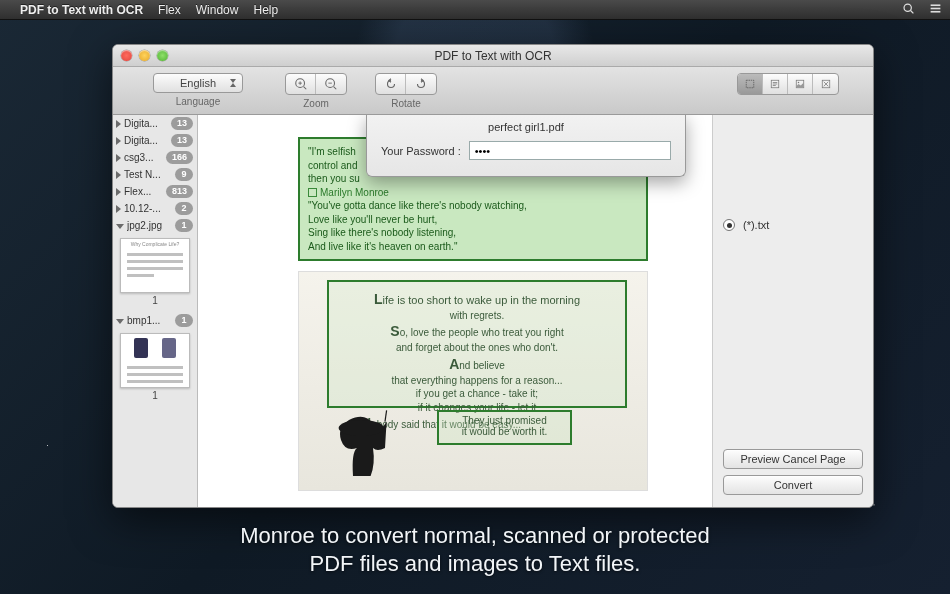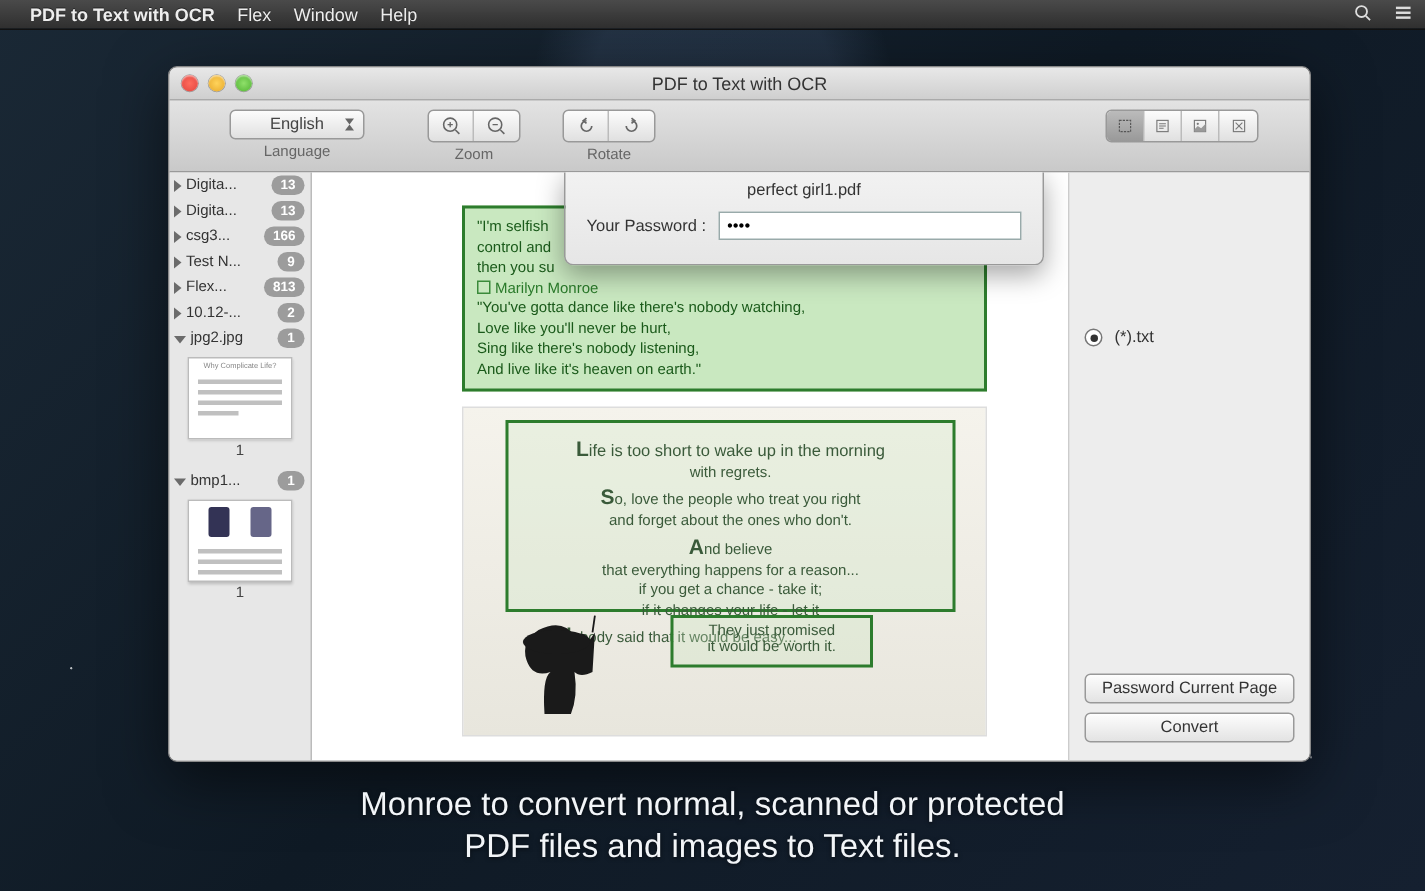--- a/index.html
+++ b/index.html
@@ -70,21 +70,21 @@
     }
     .langsel::after{content:"";position:absolute;right:6px;top:5px;width:0;height:0;
       border-left:3px solid transparent;border-right:3px solid transparent;border-top:4px solid #666;}
     .langsel::before{content:"";position:absolute;right:6px;bottom:5px;width:0;height:0;
       border-left:3px solid transparent;border-right:3px solid transparent;border-bottom:4px solid #666;}
     .toolbar .flex{flex:1;}
     .ocrzone .segbtn .part.active{background:linear-gradient(#bbb,#999);}
     
     .main{display:flex;height:calc(100% - 70px);}
     .sidebar{
-      width:95px;background:#e7e7e7;border-right:1px solid #bbb;
+      width:85px;background:#e7e7e7;border-right:1px solid #bbb;
       overflow:hidden;font-size:10px;
     }
     .row{display:flex;align-items:center;padding:2px 4px 2px 3px;}
     .tri{width:0;height:0;border-top:4px solid transparent;border-bottom:4px solid transparent;border-left:5px solid #6b6b6b;margin-right:3px;}
     .tri.down{border-left:4px solid transparent;border-right:4px solid transparent;border-top:5px solid #6b6b6b;border-bottom:none;margin-top:1px;}
     .row .nm{flex:1;white-space:nowrap;overflow:hidden;text-overflow:ellipsis;color:#333;}
     .badge{background:#9c9c9c;color:#fff;font-size:9px;font-weight:bold;border-radius:8px;padding:0 6px;line-height:13px;min-width:18px;text-align:center;}
     .thumb{width:70px;height:55px;margin:4px auto 2px;border:1px solid #bbb;background:#fff;box-shadow:0 1px 2px rgba(0,0,0,.2);position:relative;overflow:hidden;}
     .thumb .tline{height:3px;background:#c0c0c0;margin:4px 6px;}
     .thumb .tcap{font-size:5px;text-align:center;color:#888;padding:2px;}
@@ -379,21 +379,21 @@
     </div>
 
     <div class="rightpanel">
       <div class="radiorow">
         <span class="radio">
             <span class="d"></span>
           </span>
         <span>(*).txt</span>
       </div>
       <div class="sp"></div>
-      <div class="macbtn">Password Current Page</div>
+      <div class="macbtn">Preview Cancel Page</div>
       <div class="macbtn">Convert</div>
     </div>
   </div>
 </div>
 
 <div class="tagline">
   <div>Monroe to convert normal, scanned or protected</div>
   <div>PDF files and images to Text files.</div>
 </div>
 

